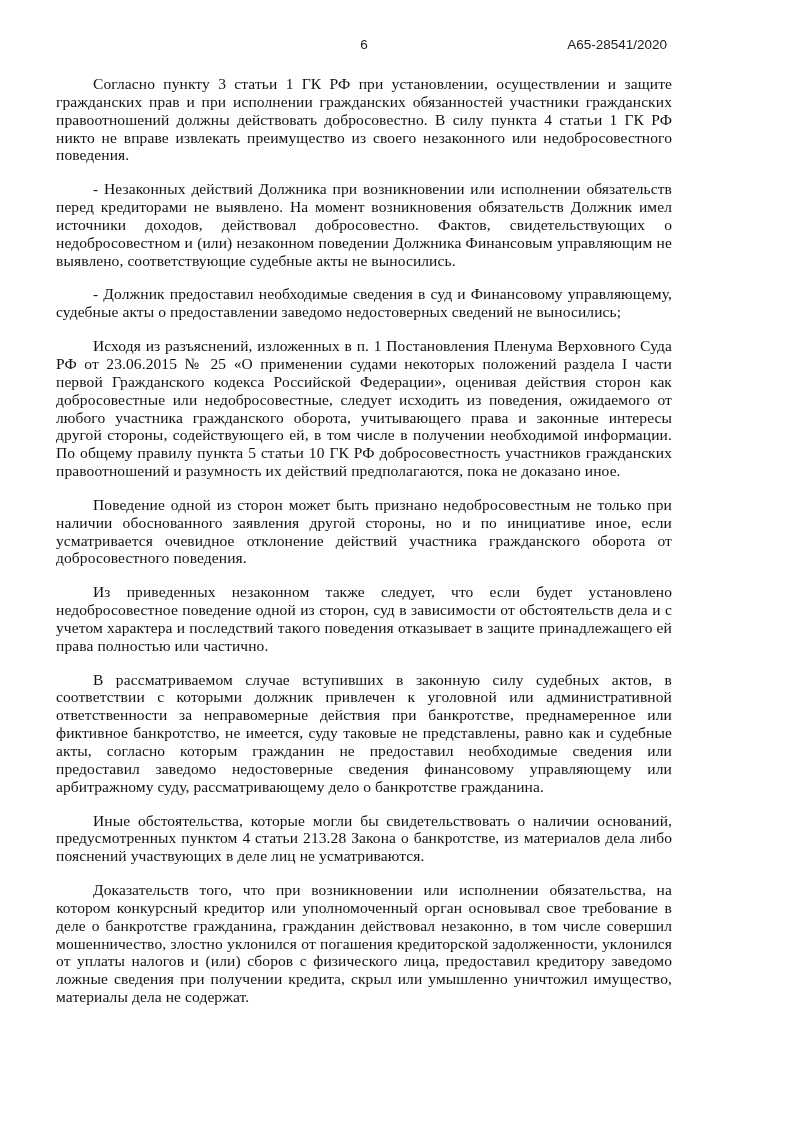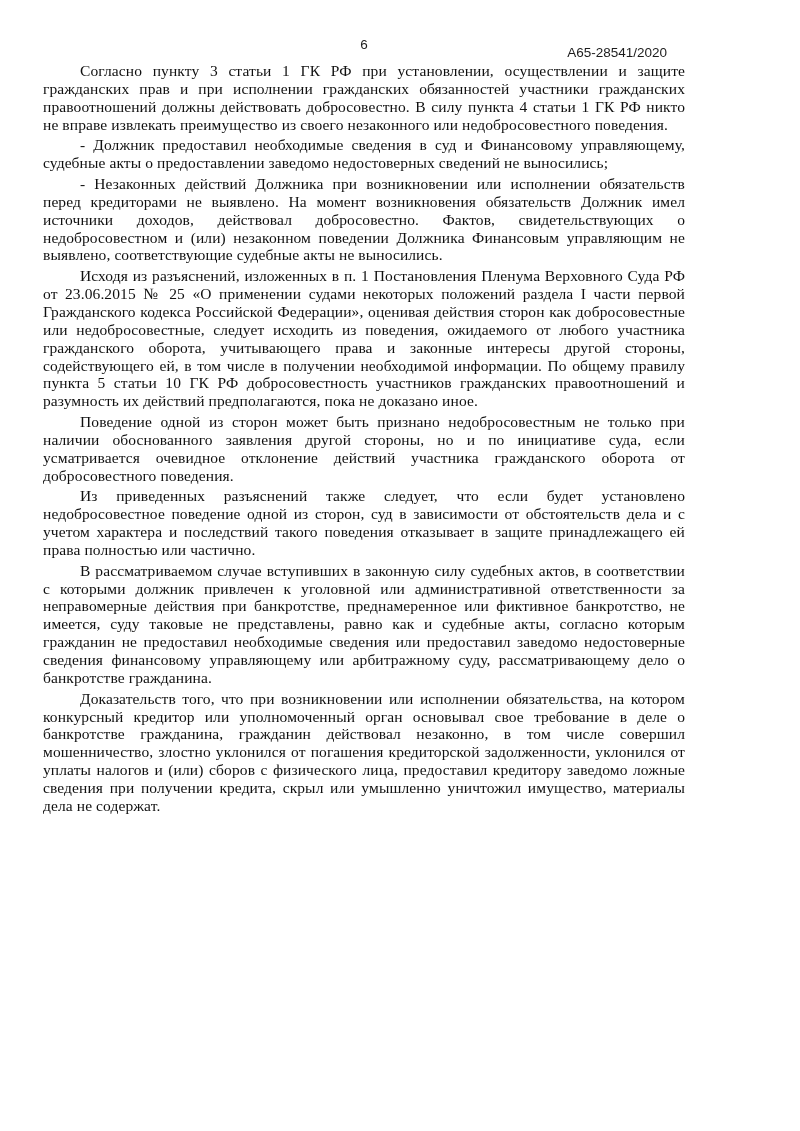--- a/index.html
+++ b/index.html
@@ -29,52 +29,53 @@
   }
   .page-number {
     position: absolute;
     left: 0;
     right: 0;
     text-align: center;
   }
   .case-number {
     position: absolute;
     right: 21px;
-    top: 8px;
+    top: 0;
   }
   .doc-body {
     position: absolute;
     top: 59px;
     left: 40px;
     width: 648px;
     font-size: 15.5px;
     line-height: 17.85px;
     text-align: justify;
     letter-spacing: 0.1px;
   }
   .doc-body p {
-    margin: 3px;
+    margin: 16px;
     padding: 0;
     text-indent: 37px;
   }
 </style>
 </head>
 <body>
 
 <div class="page">
 
   <div class="page-header">
     <span class="page-number">6</span>
     <span class="case-number">А65-28541/2020</span>
   </div>
 
   <div class="doc-body">
     <p>Согласно пункту 3 статьи 1 ГК РФ при установлении, осуществлении и защите гражданских прав и при исполнении гражданских обязанностей участники гражданских правоотношений должны действовать добросовестно. В силу пункта 4 статьи 1 ГК РФ никто не вправе извлекать преимущество из своего незаконного или недобросовестного поведения.</p>
+    <p>- Незаконных действий Должника при возникновении или исполнении обязательств перед кредиторами не выявлено. На момент возникновения обязательств Должник имел источники доходов, действовал добросовестно. Фактов, свидетельствующих о недобросовестном и (или) незаконном поведении Должника Финансовым управляющим не выявлено, соответствующие судебные акты не выносились.</p>
     <p>- Должник предоставил необходимые сведения в суд и Финансовому управляющему, судебные акты о предоставлении заведомо недостоверных сведений не выносились;</p>
-    <p>- Незаконных действий Должника при возникновении или исполнении обязательств перед кредиторами не выявлено. На момент возникновения обязательств Должник имел источники доходов, действовал добросовестно. Фактов, свидетельствующих о недобросовестном и (или) незаконном поведении Должника Финансовым управляющим не выявлено, соответствующие судебные акты не выносились.</p>
     <p>Исходя из разъяснений, изложенных в п. 1 Постановления Пленума Верховного Суда РФ от 23.06.2015 № 25 «О применении судами некоторых положений раздела I части первой Гражданского кодекса Российской Федерации», оценивая действия сторон как добросовестные или недобросовестные, следует исходить из поведения, ожидаемого от любого участника гражданского оборота, учитывающего права и законные интересы другой стороны, содействующего ей, в том числе в получении необходимой информации. По общему правилу пункта 5 статьи 10 ГК РФ добросовестность участников гражданских правоотношений и разумность их действий предполагаются, пока не доказано иное.</p>
-    <p>Поведение одной из сторон может быть признано недобросовестным не только при наличии обоснованного заявления другой стороны, но и по инициативе суда, если усматривается очевидное отклонение действий участника гражданского оборота от добросовестного поведения.</p>
-    <p>Из приведенных разъяснений также следует, что если будет установлено недобросовестное поведение одной из сторон, суд в зависимости от обстоятельств дела и с учетом характера и последствий такого поведения отказывает в защите принадлежащего ей права полностью или частично.</p>
+    <p>Поведение одной из сторон может быть признано недобросовестным не только при наличии обоснованного заявления другой стороны, но и по инициативе иное, если усматривается очевидное отклонение действий участника гражданского оборота от добросовестного поведения.</p>
+    <p>Из приведенных незаконном также следует, что если будет установлено недобросовестное поведение одной из сторон, суд в зависимости от обстоятельств дела и с учетом характера и последствий такого поведения отказывает в защите принадлежащего ей права полностью или частично.</p>
     <p>В рассматриваемом случае вступивших в законную силу судебных актов, в соответствии с которыми должник привлечен к уголовной или административной ответственности за неправомерные действия при банкротстве, преднамеренное или фиктивное банкротство, не имеется, суду таковые не представлены, равно как и судебные акты, согласно которым гражданин не предоставил необходимые сведения или предоставил заведомо недостоверные сведения финансовому управляющему или арбитражному суду, рассматривающему дело о банкротстве гражданина.</p>
+    <p>Иные обстоятельства, которые могли бы свидетельствовать о наличии оснований, предусмотренных пунктом 4 статьи 213.28 Закона о банкротстве, из материалов дела либо пояснений участвующих в деле лиц не усматриваются.</p>
     <p>Доказательств того, что при возникновении или исполнении обязательства, на котором конкурсный кредитор или уполномоченный орган основывал свое требование в деле о банкротстве гражданина, гражданин действовал незаконно, в том числе совершил мошенничество, злостно уклонился от погашения кредиторской задолженности, уклонился от уплаты налогов и (или) сборов с физического лица, предоставил кредитору заведомо ложные сведения при получении кредита, скрыл или умышленно уничтожил имущество, материалы дела не содержат.</p>
   </div>
 
 </div>
 
 </body></html>

